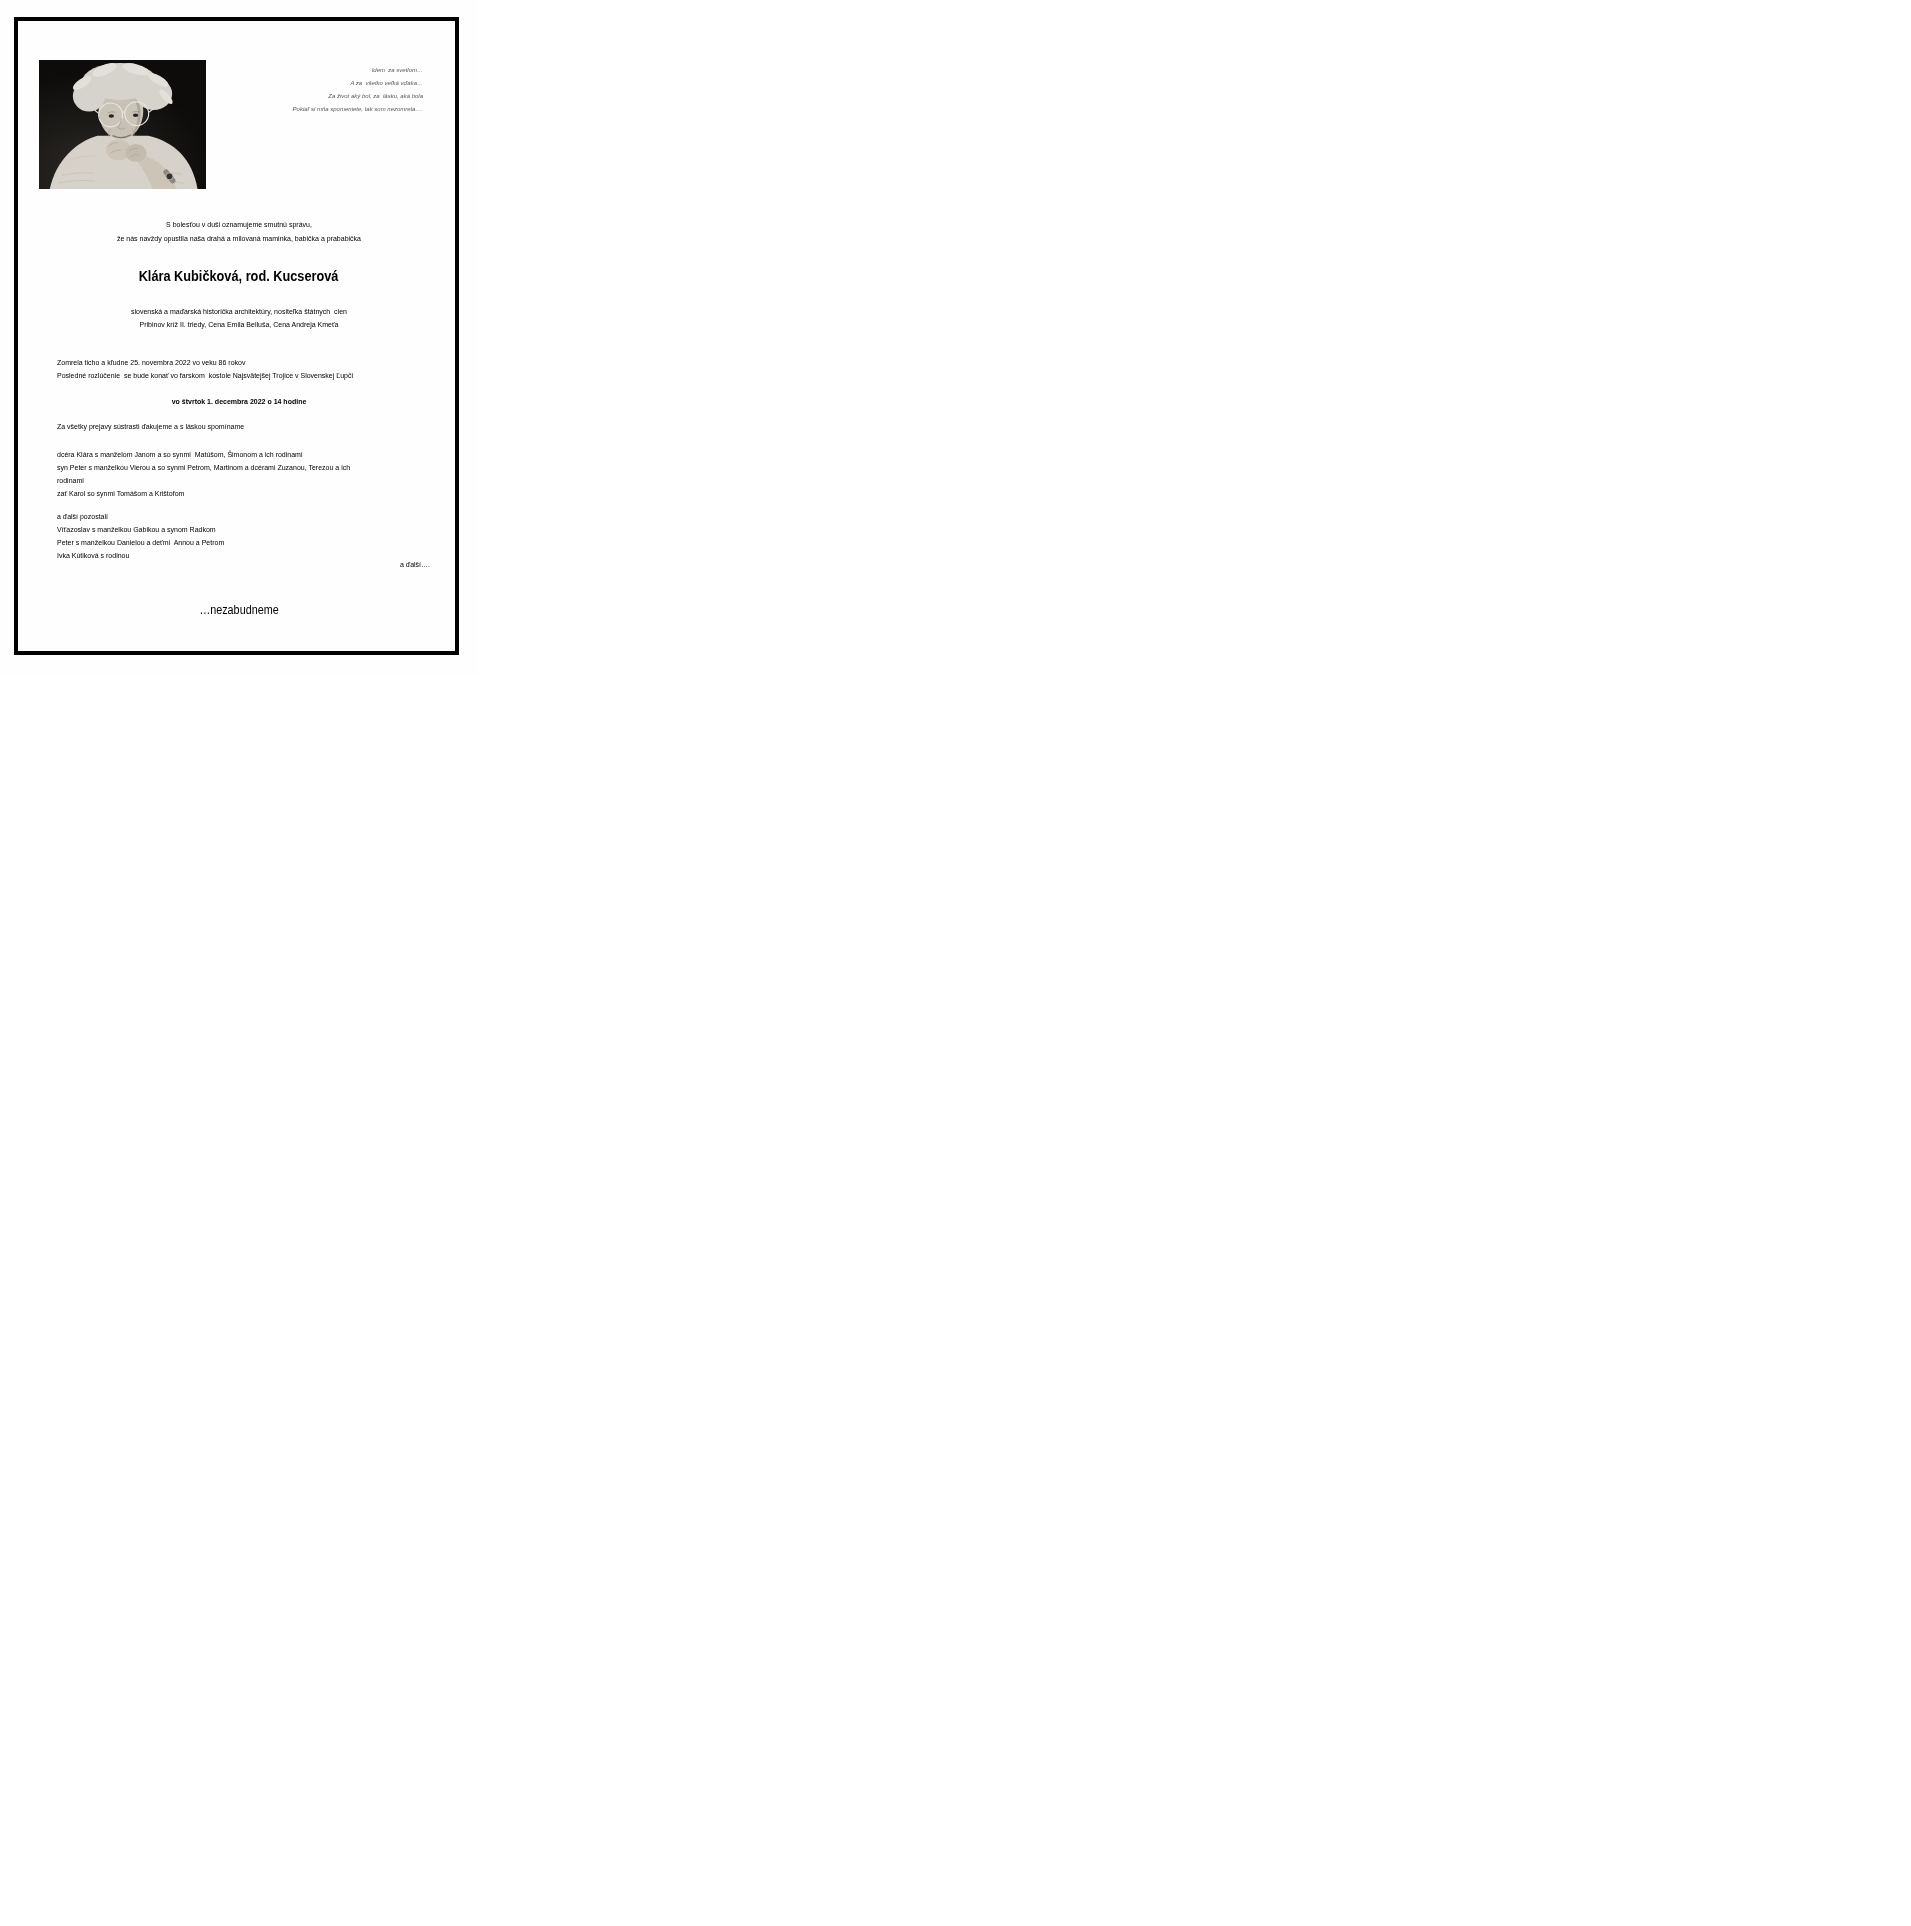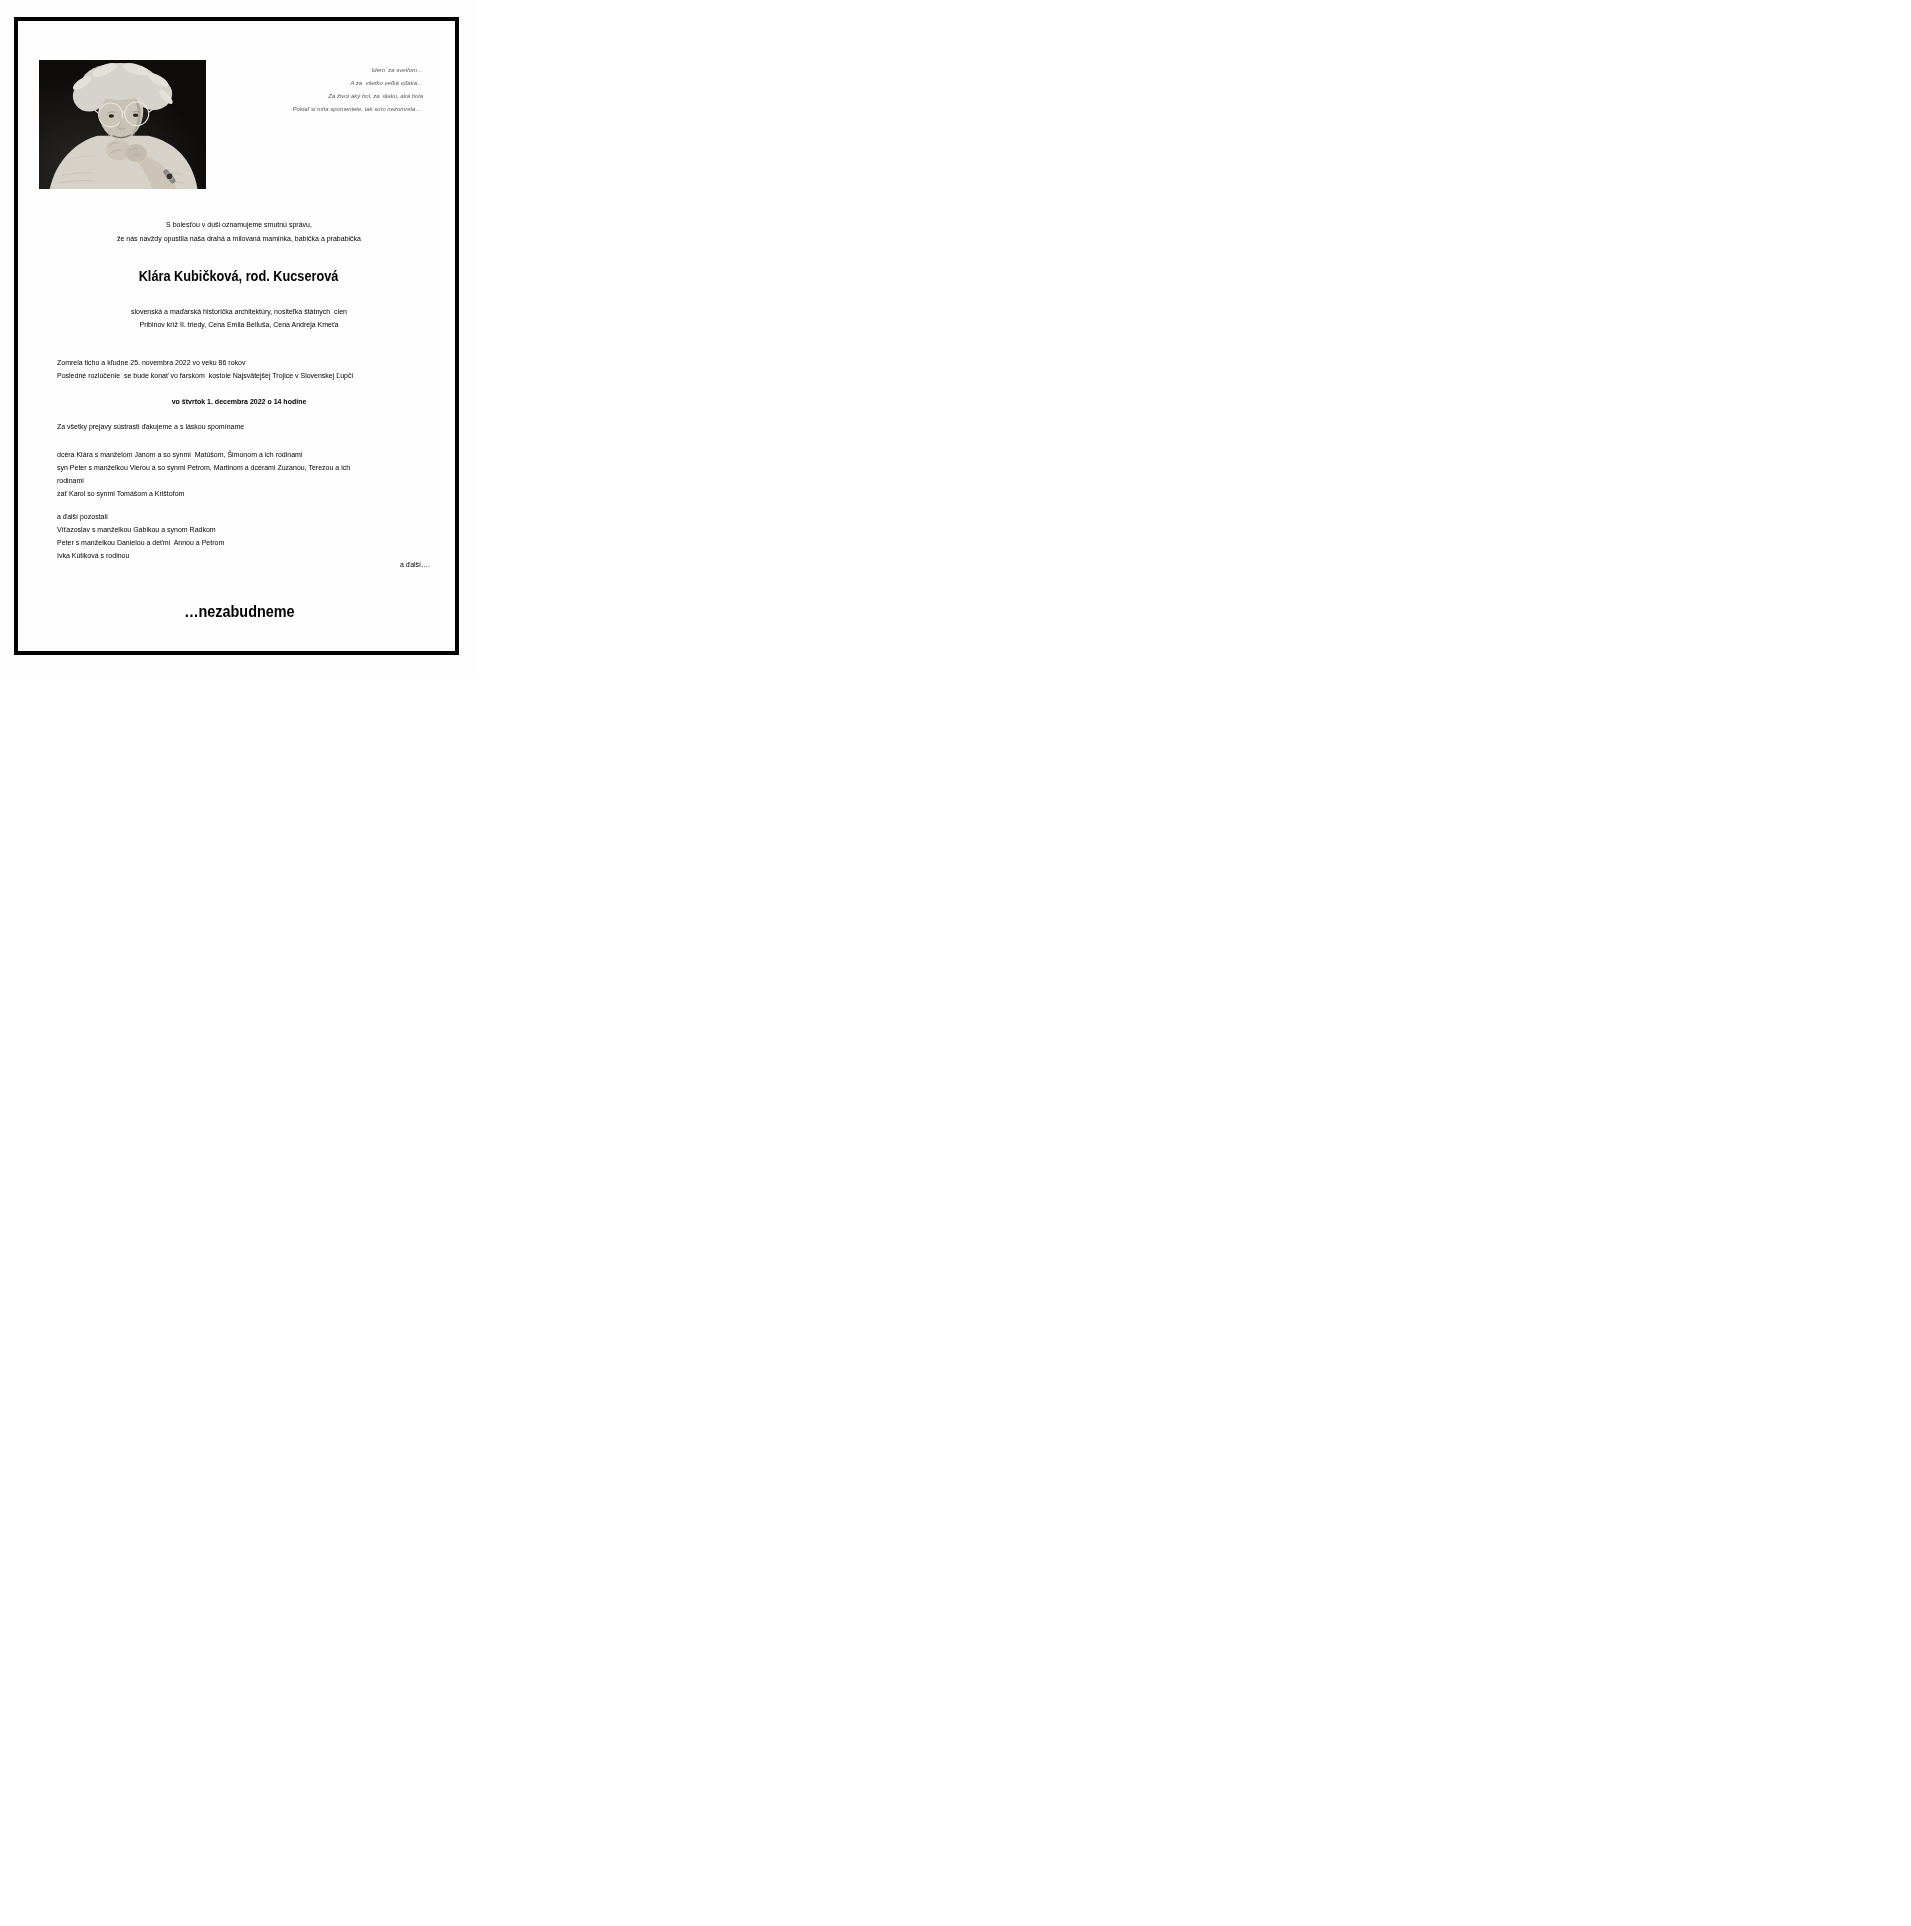--- a/index.html
+++ b/index.html
@@ -125,22 +125,22 @@
     right: 48px;
     top: 561px;
     font-size: 7px;
   }
 
   .closing {
     position: absolute;
     left: 0; right: 0;
     top: 603px;
     text-align: center;
-    font-size: 16px;
-    font-weight: 700;
+    font-size: 12px;
+    font-weight: 400;
   }
   .closing .squeeze { transform: scaleX(0.9); }
 </style>
 </head>
 <body>
 
 <div class="page">
 
   <div class="frame"></div>
 

